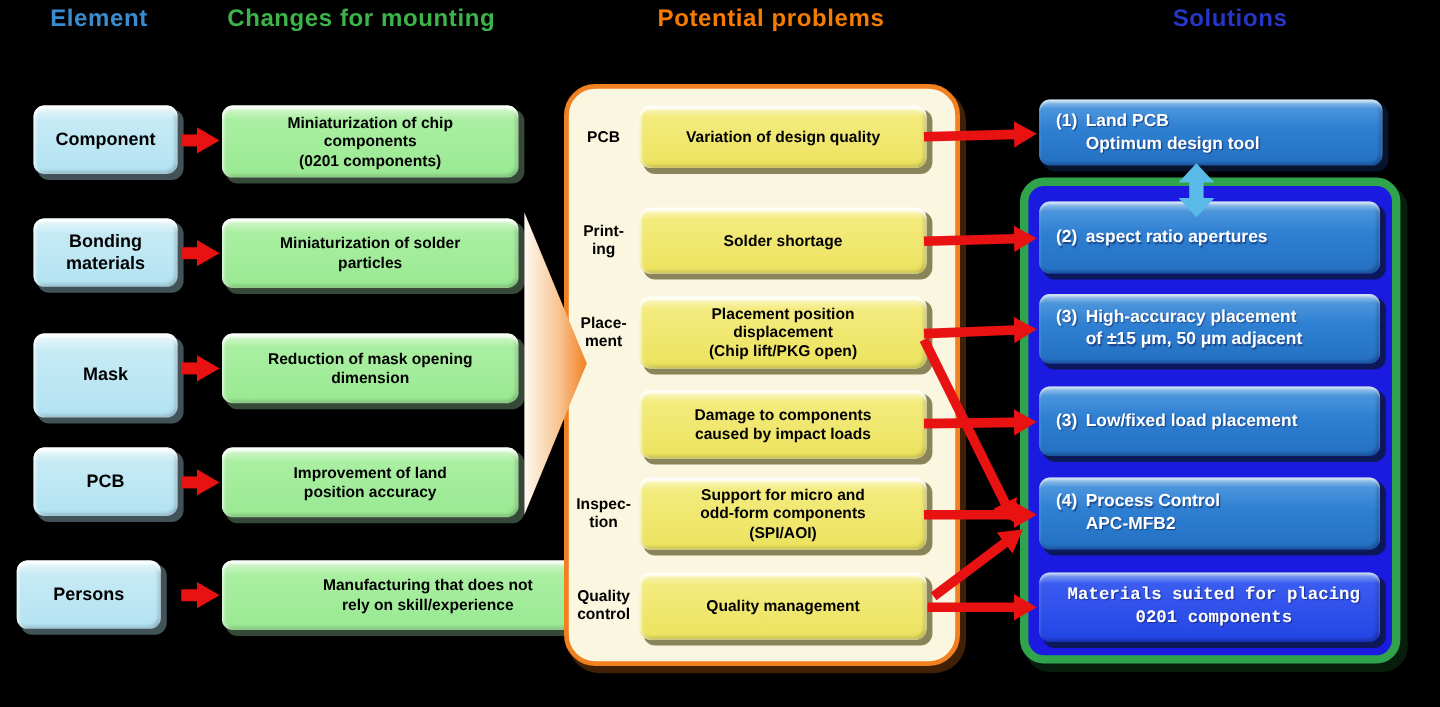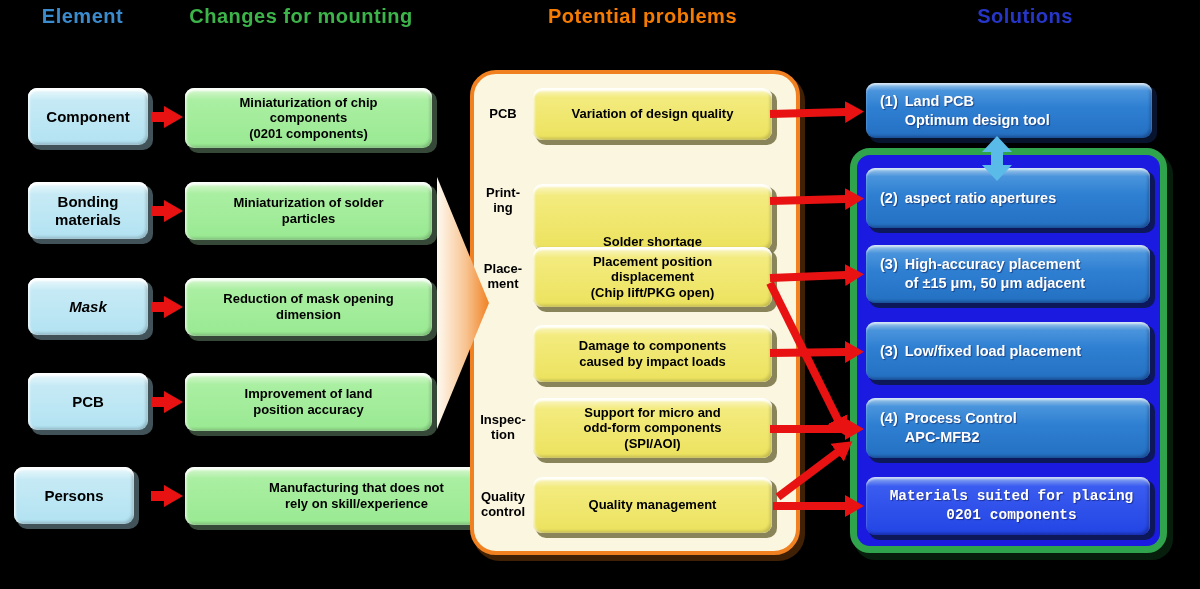--- a/index.html
+++ b/index.html
@@ -94,21 +94,21 @@
   <div class="hdr" style="left:510px;width:265px;color:#F57C00;">Potential problems</div>
   <div class="hdr" style="left:895px;width:260px;color:#2636C8;">Solutions</div>
 
   <div class="b3 eb" style="left:28px;top:88px;width:120px;height:57px;">
       <span class="pre">Component</span>
     </div>
   <div class="b3 eb" style="left:28px;top:182px;width:120px;height:57px;">
       <span class="pre">Bonding
 materials</span>
     </div>
-  <div class="b3 eb" style="left:28px;top:278px;width:120px;height:57px;font-style:italic;">
+  <div class="b3 eb" style="left:28px;top:278px;width:120px;height:70px;">
       <span class="pre">Mask</span>
     </div>
   <div class="b3 eb" style="left:28px;top:373px;width:120px;height:57px;">
       <span class="pre">PCB</span>
     </div>
   <div class="b3 eb" style="left:14px;top:467px;width:120px;height:57px;">
       <span class="pre">Persons</span>
     </div>
 
   <div class="b3 gb" style="left:185px;top:88px;width:247px;height:60px;">
@@ -151,21 +151,21 @@
 tion</span>
     </div>
   <div class="cat" style="top:477px;height:56px;">
       <span class="pre">Quality
 control</span>
     </div>
 
   <div class="b3 yb" style="left:533px;top:88px;width:239px;height:52px;">
       <span class="pre">Variation of design quality</span>
     </div>
-  <div class="b3 yb" style="left:533px;top:184px;width:239px;height:66px;align-items:flex-end;">
+  <div class="b3 yb" style="left:533px;top:173px;width:239px;height:55px;">
       <span class="pre">Solder shortage</span>
     </div>
   <div class="b3 yb" style="left:533px;top:247px;width:239px;height:60px;">
       <span class="pre">Placement position
 displacement
 (Chip lift/PKG open)</span>
     </div>
   <div class="b3 yb" style="left:533px;top:325px;width:239px;height:57px;">
       <span class="pre">Damage to components
 caused by impact loads</span>

